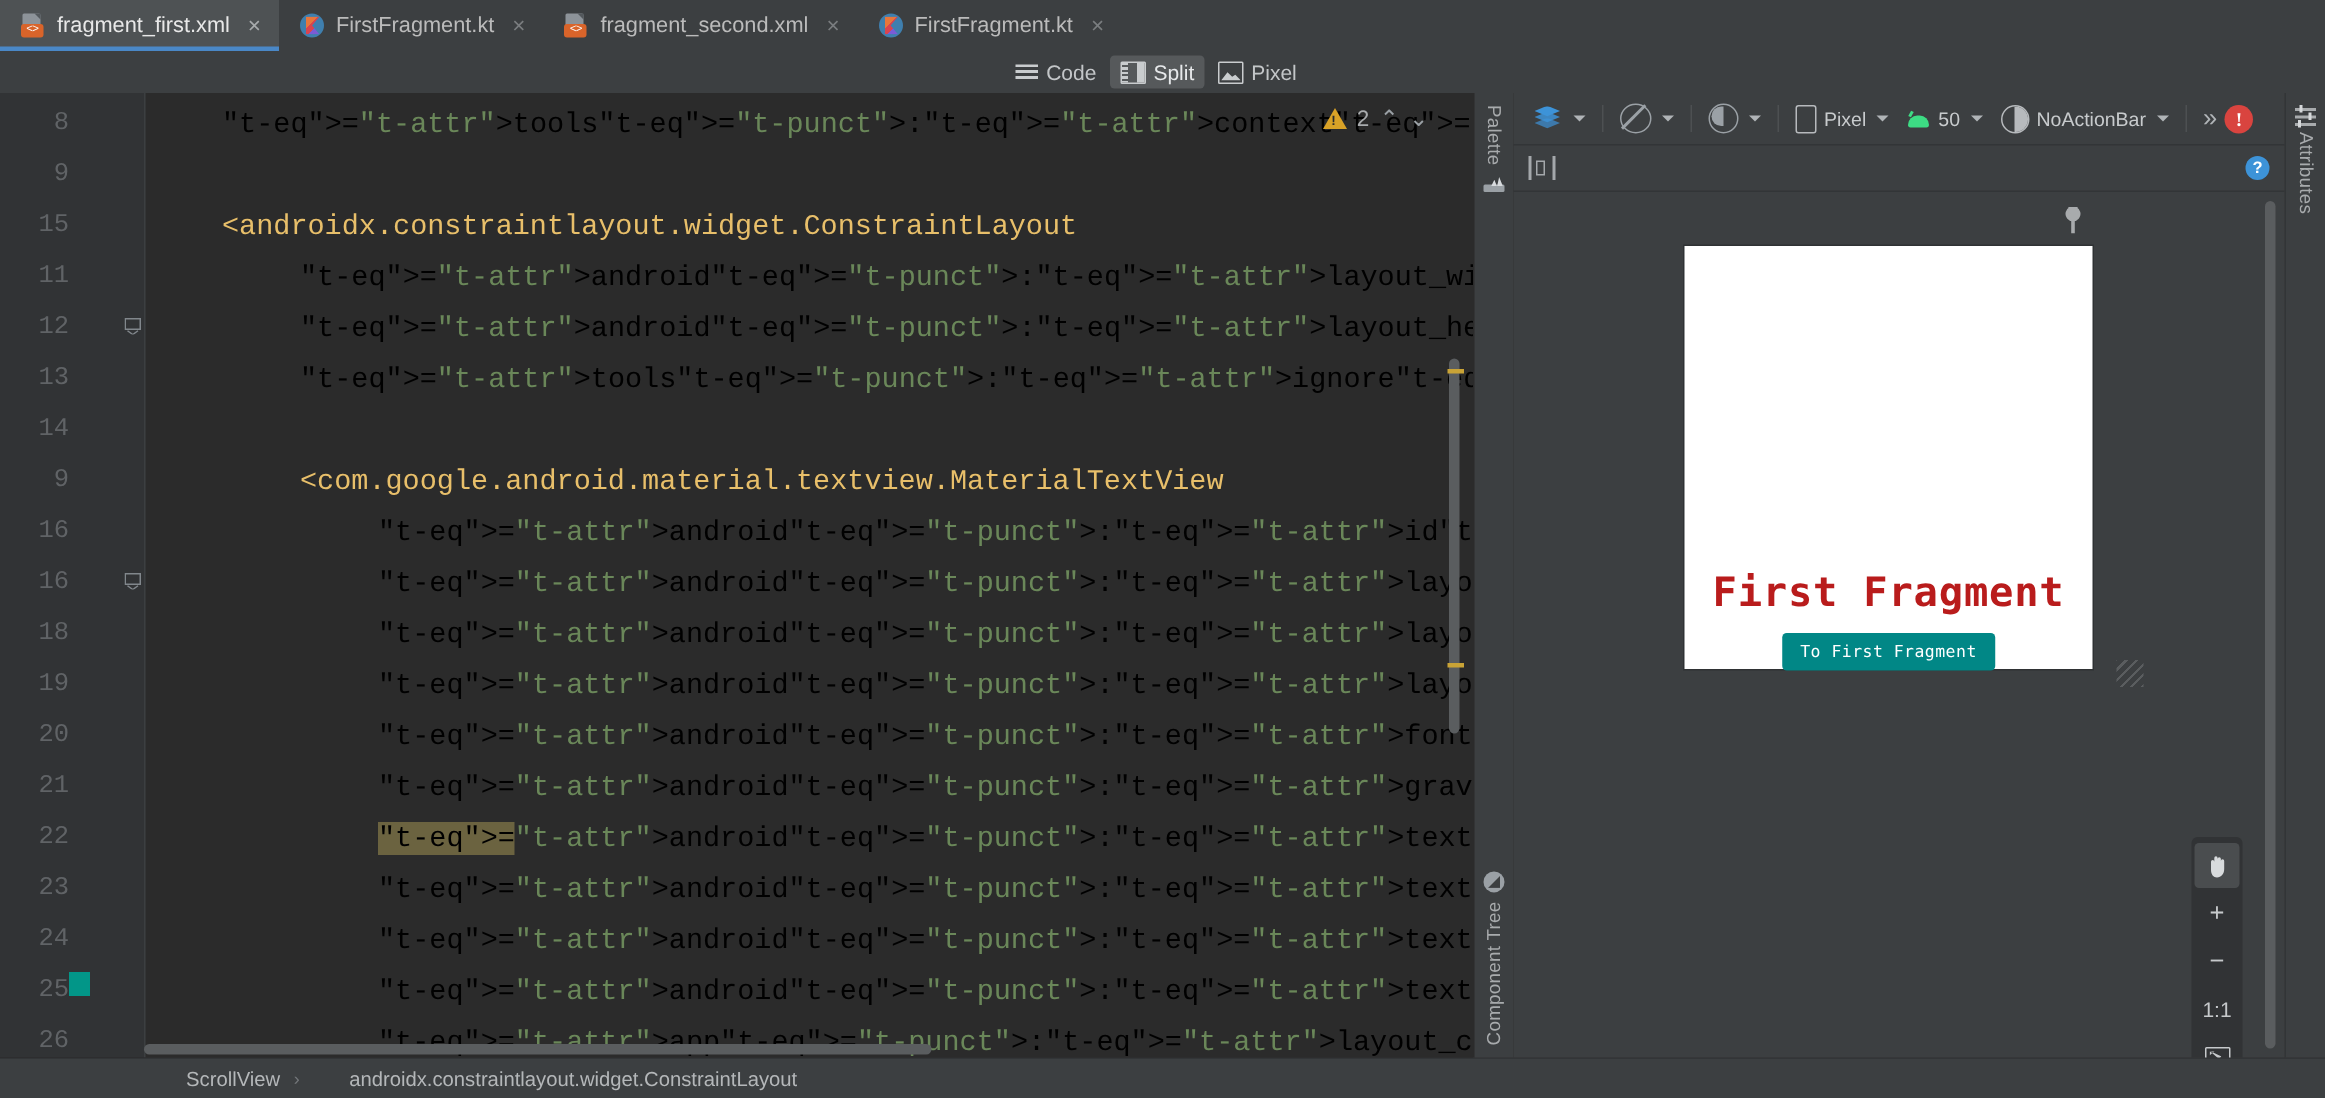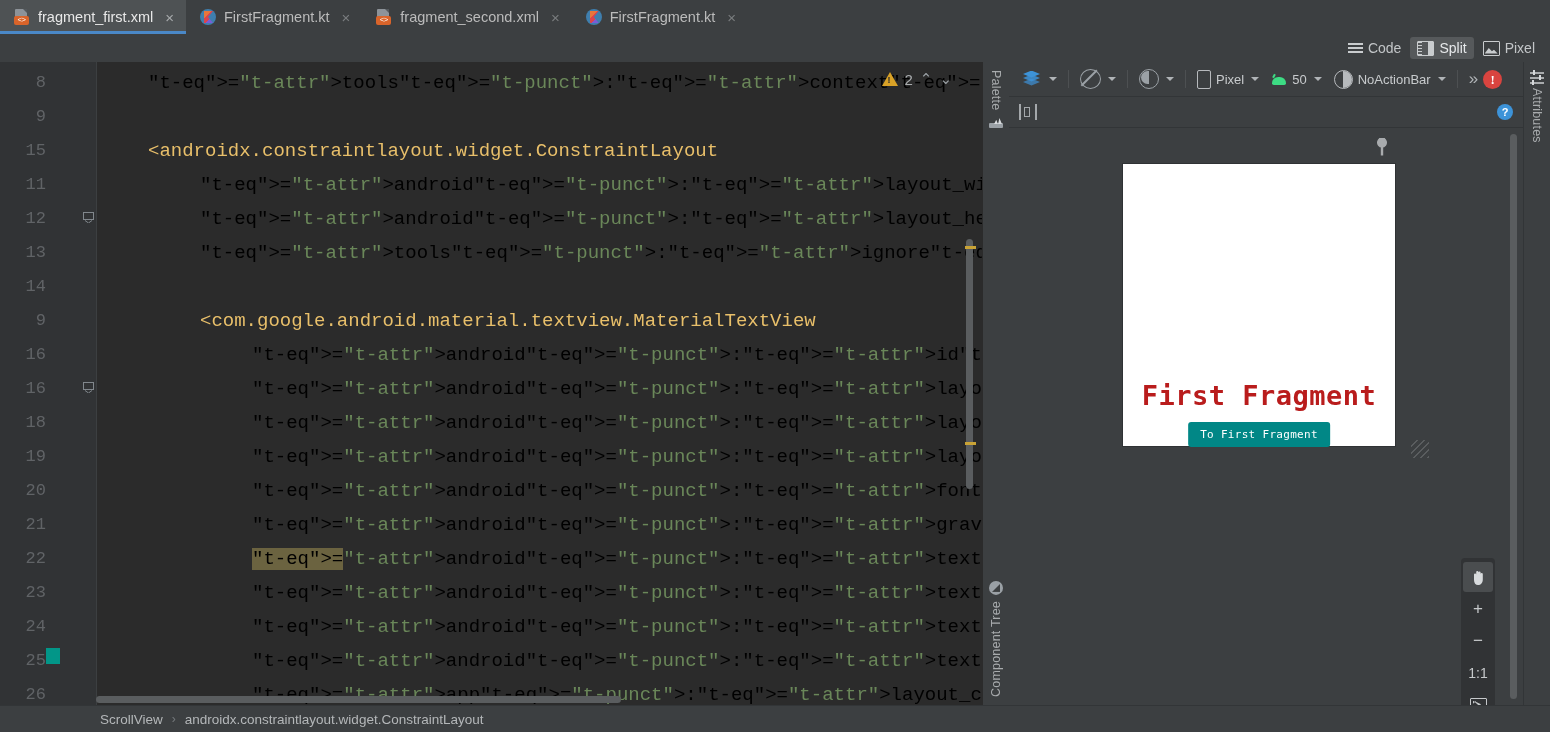--- a/index.html
+++ b/index.html
@@ -95,21 +95,21 @@
     background:
       linear-gradient(135deg, #e8763b 0 38%, #d9444f 38% 62%, #7b5bd6 62% 100%);
     clip-path: polygon(0 0, 100% 0, 45% 50%, 100% 100%, 0 100%);
   }
 
   
   .modebar {
     height: 28px; min-height: 28px;
     background: #3c3f41;
     display: flex; align-items: center;
-    justify-content: flex-end;
+    justify-content: center;
     padding-right: 8px;
     gap: 2px;
   }
   .modebtn {
     display: flex; align-items: center; gap: 5px;
     padding: 3px 7px;
     border-radius: 3px;
     font-size: 14px;
     color: #c3c6c8;
     cursor: pointer;
@@ -494,21 +494,21 @@
   .statusbar {
     height: 26px; min-height:26px;
     background:#3c3f41;
     display:flex; align-items:center;
     padding-left: 100px;
     gap:9px;
     font-size:13.5px;
     color:#b4b7b9;
     border-top:1px solid #323537;
   }
-  .crumb { cursor:pointer; }
+  .crumb { cursor:pointer;margin-left:24px; }
   .crumb-sep { color:#74787b; font-size:12px; }
 </style>
 </head>
 <body>
 
 <div id="app">
 
   <div class="tabbar">
     <div class="tab active">
       <span class="ico-xml">

